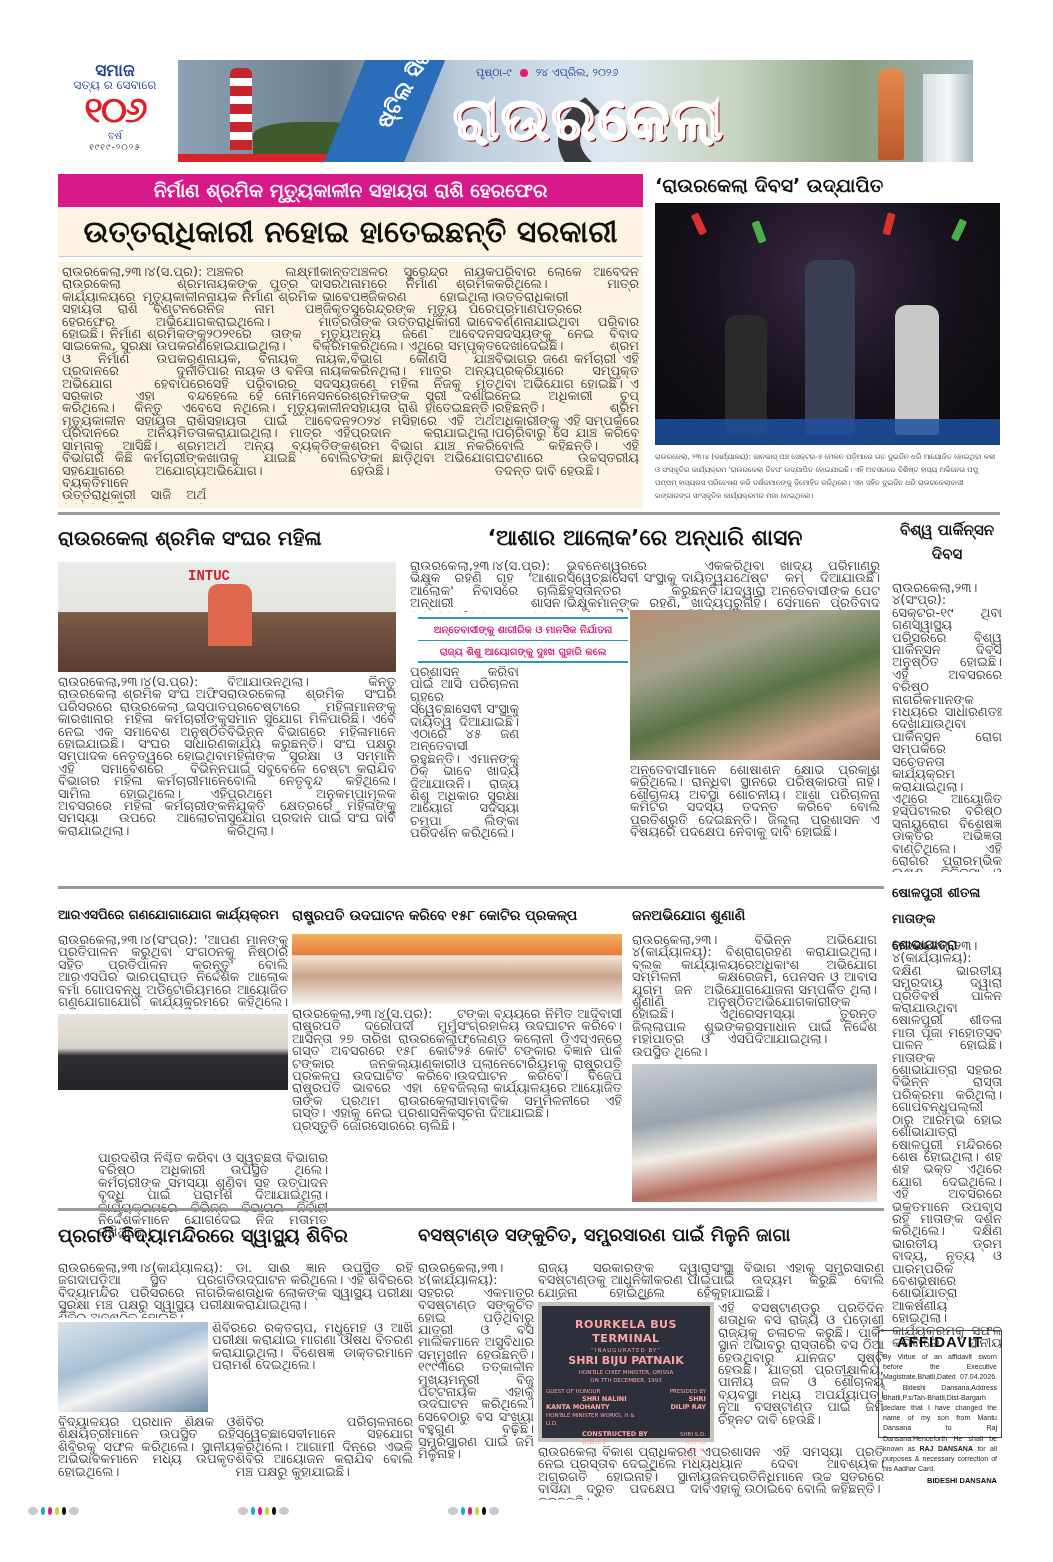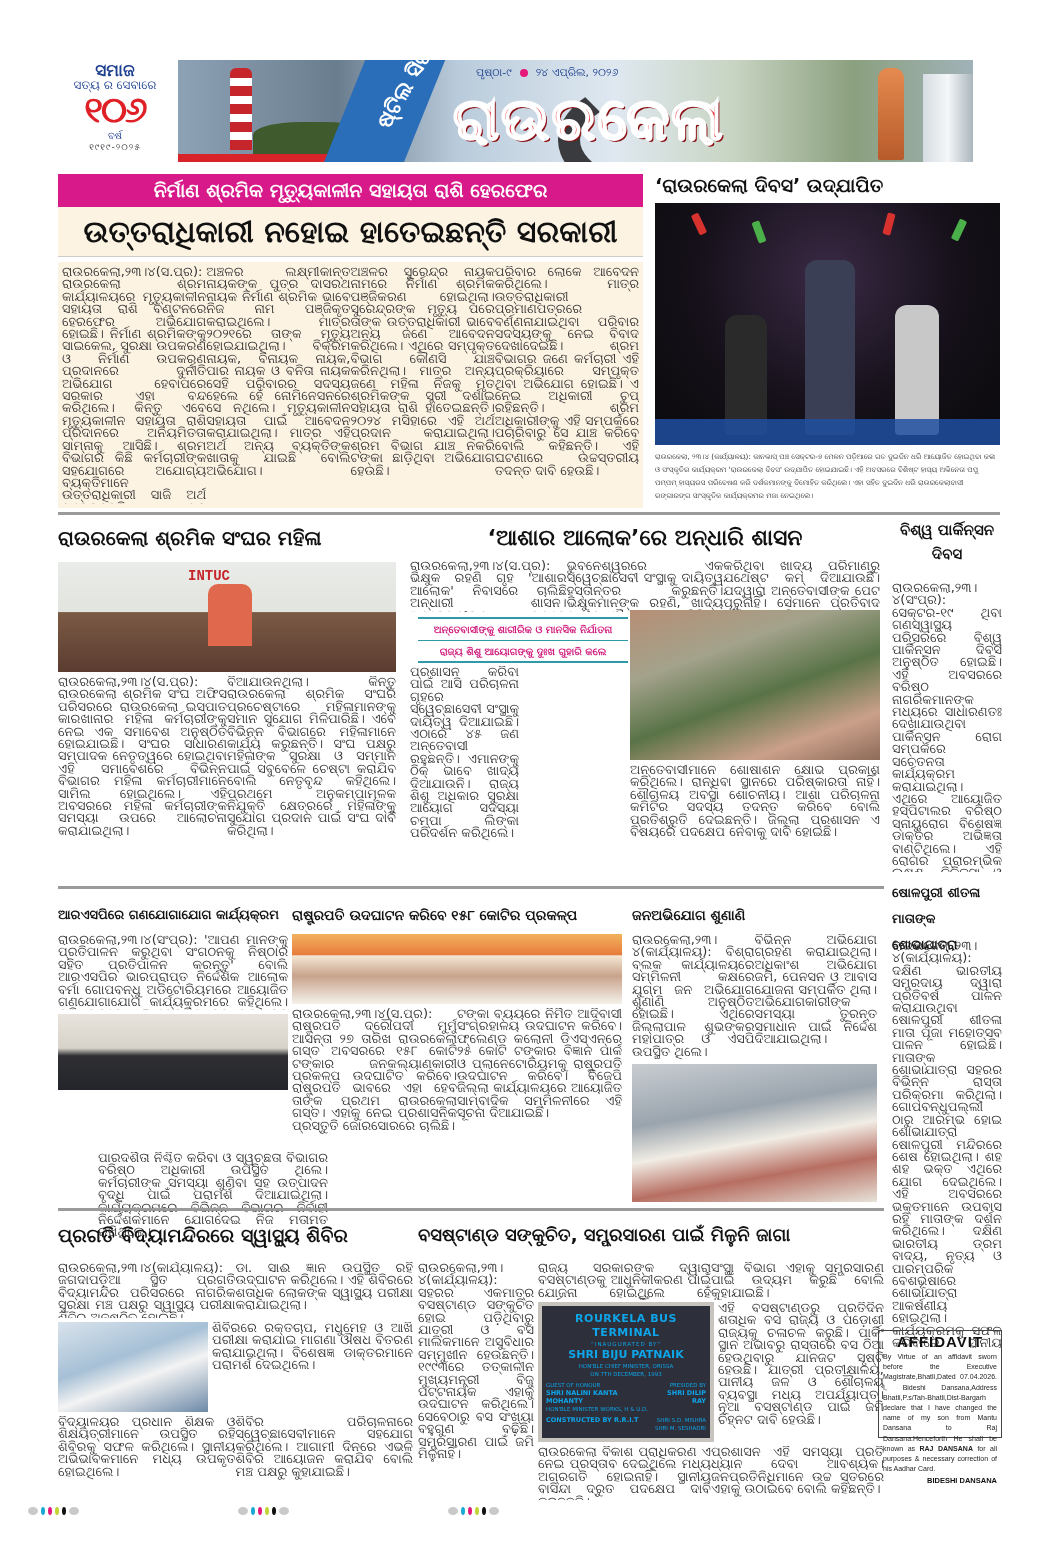--- a/index.html
+++ b/index.html
@@ -92,27 +92,27 @@
   
   .school-head { left: 58px; top: 1212px; width: 355px; height: 46px; font-size: 19px; line-height: 46px; font-weight: bold; color: #111; }
   .school-body { left: 58px; top: 1262px; width: 355px; height: 56px; grid-template-columns: repeat(2, 1fr); }
   .school-photo { left: 58px; top: 1322px; width: 150px; height: 90px; background: linear-gradient(160deg, #d9e3ec 0%, #a6c0d6 40%, #f3f3f3 60%, #6d8aa8 100%); }
   .school-body2 { left: 212px; top: 1322px; width: 201px; height: 90px; grid-template-columns: 1fr; }
   .school-body3 { left: 58px; top: 1416px; width: 355px; height: 82px; grid-template-columns: repeat(2, 1fr); }
 
   .bus-head { left: 418px; top: 1212px; width: 466px; height: 46px; font-size: 18px; line-height: 46px; font-weight: bold; color: #111; }
   .bus-body-left { left: 418px; top: 1262px; width: 116px; height: 236px; grid-template-columns: 1fr; }
   .bus-body-top { left: 538px; top: 1262px; width: 346px; height: 38px; grid-template-columns: repeat(2, 1fr); }
-  .bus-plaque { left: 538px; top: 1302px; width: 176px; height: 140px; background: #2d2f3b; border: 4px solid #c7c4bd; color: #0ea5e9; padding: 6px 4px; text-align: center; }
+  .bus-plaque { left: 538px; top: 1302px; width: 176px; height: 140px; background: #2d2f3b; border: 4px solid #c7c4bd; color: #fca5a5; padding: 12px 4px; text-align: center; }
   .bus-plaque .p1 { font-size: 11px; font-weight: bold; letter-spacing: .5px; line-height: 14px; }
   .bus-plaque .p2 { font-size: 5.5px; line-height: 8px; letter-spacing: 1px; }
   .bus-plaque .p3 { font-size: 11px; font-weight: bold; line-height: 14px; }
   .bus-plaque .p4 { font-size: 5.5px; line-height: 8px; }
   .bus-plaque .row { display: flex; justify-content: space-between; font-size: 5.5px; line-height: 8px; text-align: left; margin-top: 3px; }
-  .bus-plaque .row b { font-size: 6.5px; }
+  .bus-plaque .row b { font-size: 6.5px; margin-left: 36px; }
   .bus-body-mid { left: 718px; top: 1302px; width: 166px; height: 140px; grid-template-columns: 1fr; }
   .bus-body-bot { left: 538px; top: 1446px; width: 346px; height: 54px; grid-template-columns: repeat(2, 1fr); }
 
   
   .affidavit { left: 878px; top: 1330px; width: 124px; height: 108px; border: 1px solid #444; padding: 3px 4px; font-family: "Liberation Sans", sans-serif; }
   .affidavit .ah { font-size: 15px; font-weight: bold; letter-spacing: 1px; text-align: center; line-height: 16px; color: #111; }
   .affidavit .ab { font-size: 7px; line-height: 10.2px; text-align: justify; color: #222; margin-top: 2px; }
   .affidavit .ab b { font-weight: bold; }
   .affidavit .sig { font-size: 7.5px; font-weight: bold; text-align: right; color: #111; margin-top: 2px; }
 

